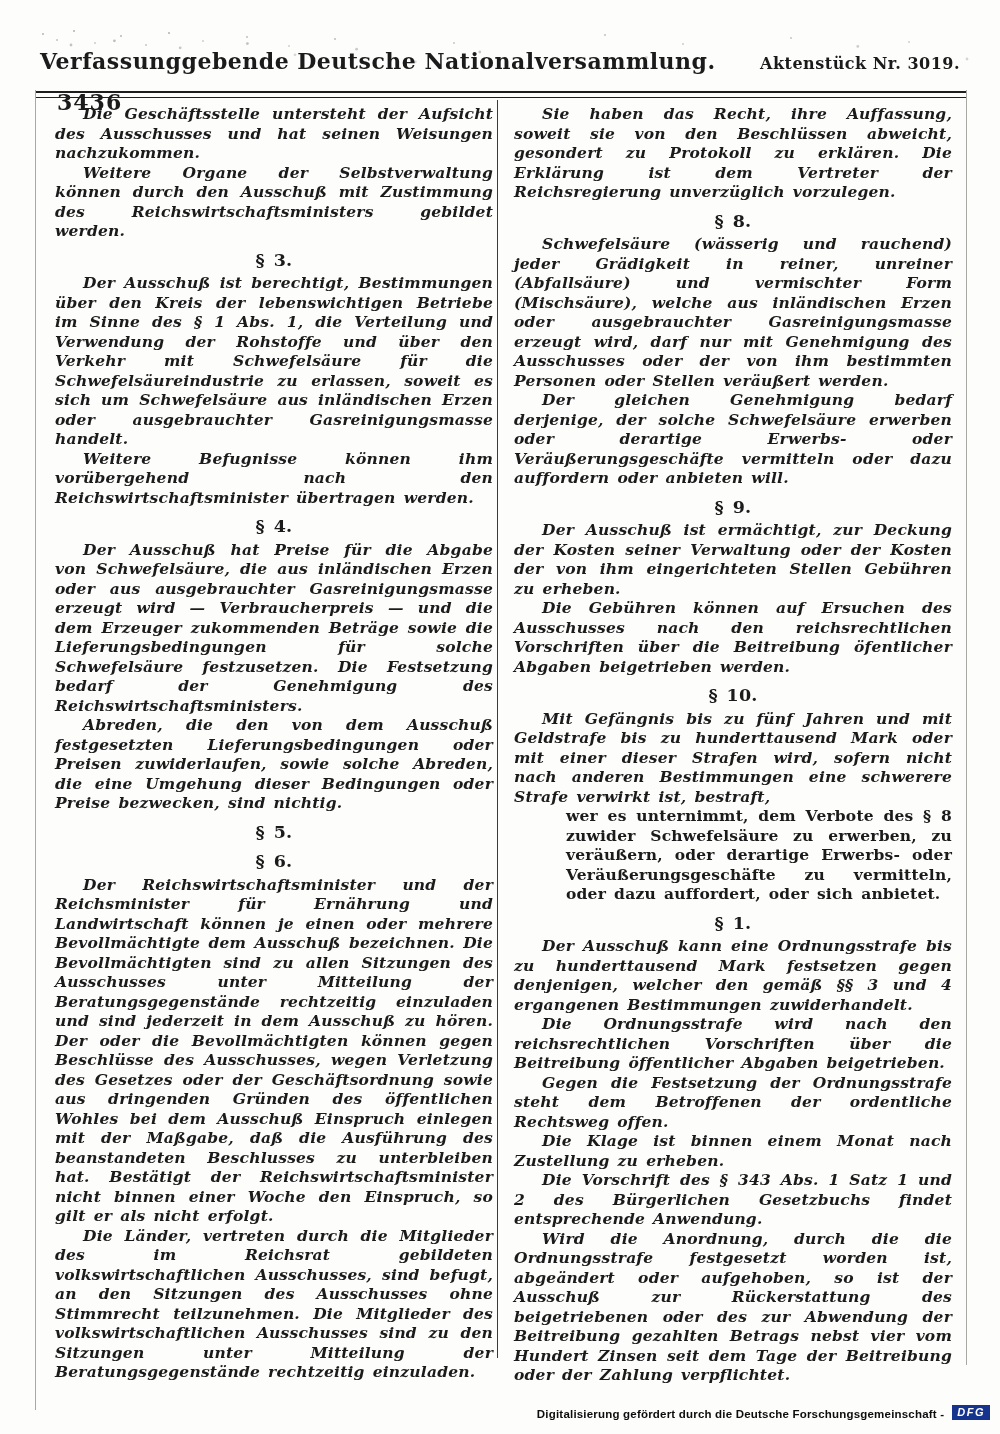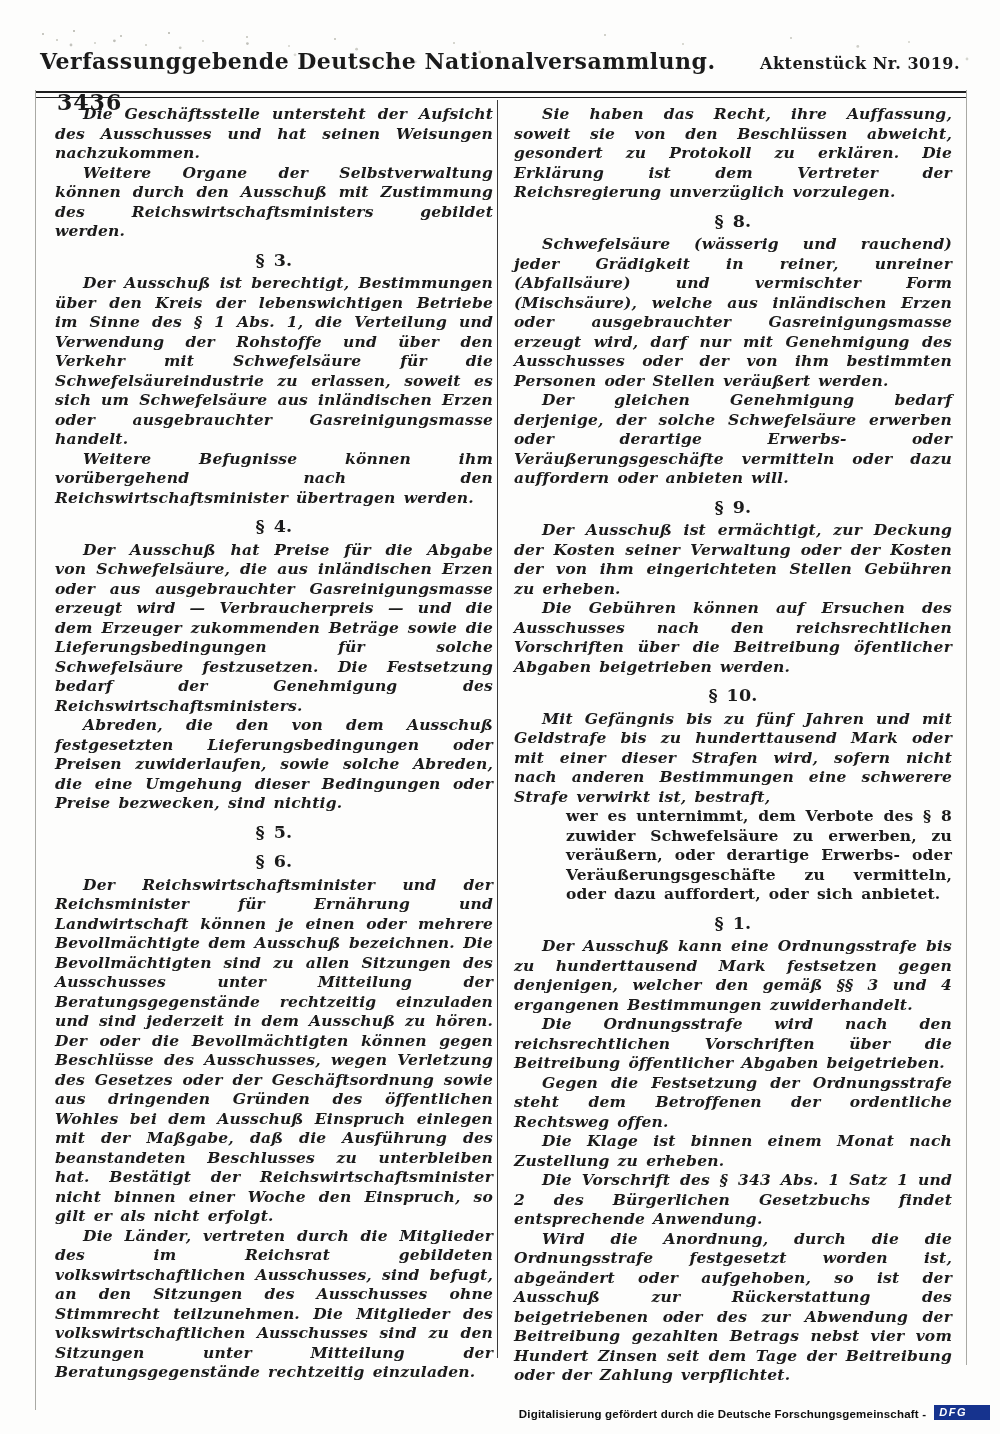--- a/index.html
+++ b/index.html
@@ -72,21 +72,21 @@
     display:flex;align-items:flex-end;gap:8px;
     font-family:"Liberation Sans", sans-serif;
     font-size:11.5px;font-weight:bold;color:#0d0d0d;
     letter-spacing:0.2px;
     margin-left:32px;
   }
   .dfg-badge{
     display:inline-block;
     color:#ffffff;background:#16338e;
     font-size:11px;font-weight:bold;letter-spacing:1.5px;
-    padding:1px 23px 2px 5px;line-height:12px;
+    padding:1px 5px 2px 5px;line-height:12px;
     font-style:italic;
   }
 </style>
 </head>
 <body>
 
 <div class="page">
 
   <div class="noise-dot noise-a"></div>
   <div class="noise-dot noise-b"></div>

